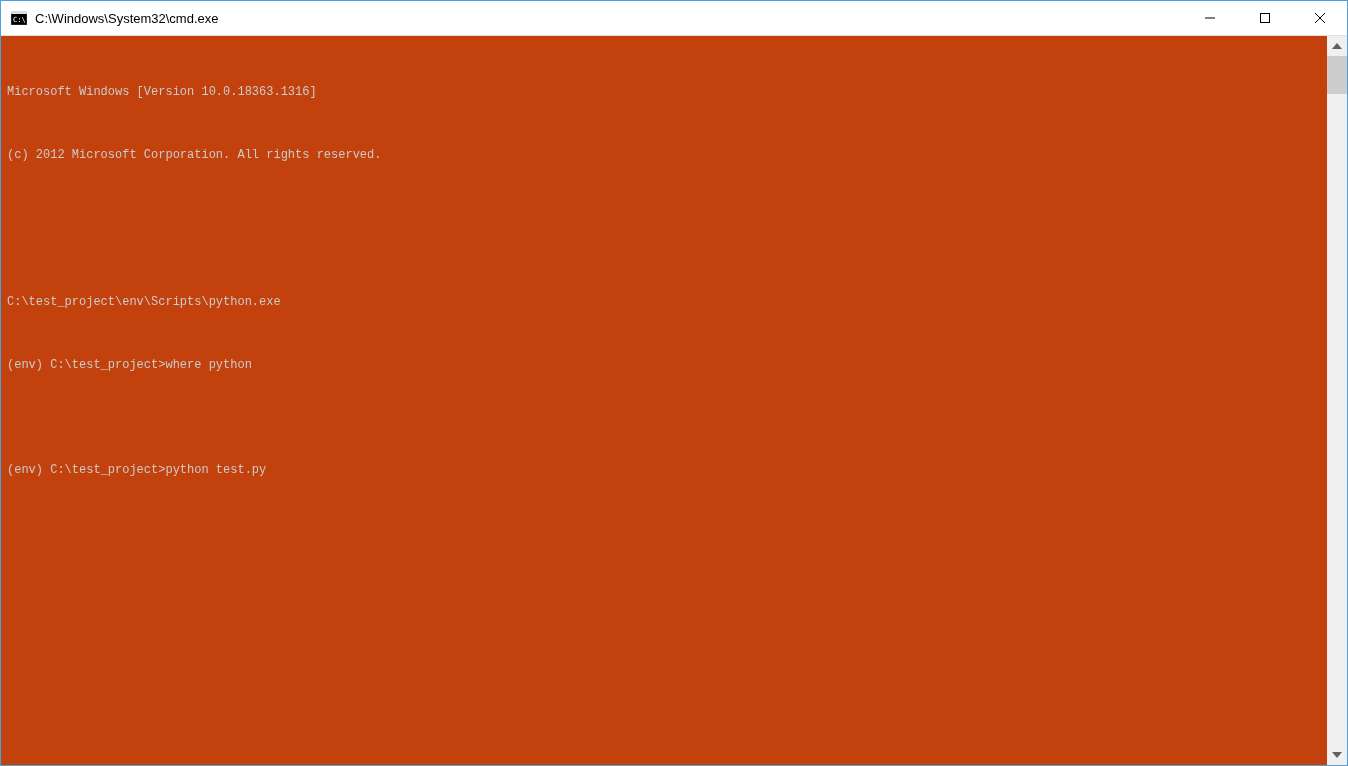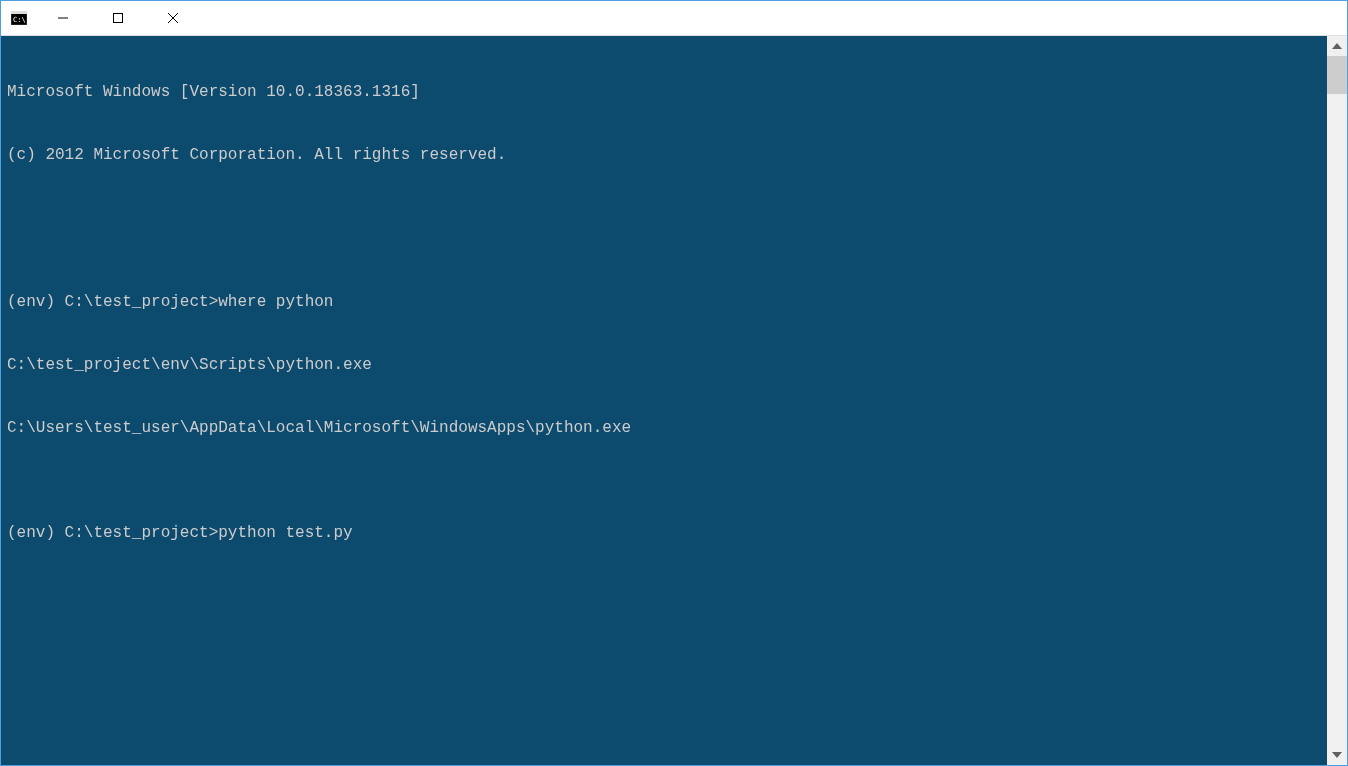--- a/index.html
+++ b/index.html
@@ -51,24 +51,24 @@
       justify-content: center;
       cursor: pointer;
     }
     .terminal-wrapper {
       flex: 1;
       display: flex;
       overflow: hidden;
     }
     .terminal {
       flex: 1;
-      background: #0c4a6e;
+      background: #c2410c;
       color: #cccccc;
       font-family: Consolas, 'Courier New', monospace;
-      font-size: 16px;
+      font-size: 12px;
       line-height: 21px;
       padding: 4px 6px;
       white-space: pre;
       overflow: hidden;
     }
     .terminal-line {
       display: block;
     }
     .scrollbar {
       width: 20px;
@@ -105,20 +105,21 @@
 
 <div class="window">
   <div class="titlebar">
     <div class="titlebar-icon">
       <svg width="16" height="14" viewBox="0 0 16 14">
         <rect x="0" y="0" width="16" height="14" fill="#000" stroke="#888" stroke-width="0.5"></rect>
         <rect x="0" y="0" width="16" height="3" fill="#ddd"></rect>
         <text x="2" y="11" font-size="7" fill="#fff" font-family="monospace">C:\</text>
       </svg>
     </div>
+    <div class="titlebar-title">C:\Windows\System32\cmd.exe</div>
     <div class="window-controls">
       <div class="window-control">
         <svg width="10" height="10" viewBox="0 0 10 10">
             <line x1="0" y1="5" x2="10" y2="5" stroke="#000" stroke-width="1"></line>
           </svg>
       </div>
       <div class="window-control">
         <svg width="10" height="10" viewBox="0 0 10 10">
             <rect x="0.5" y="0.5" width="9" height="9" fill="none" stroke="#000" stroke-width="1"></rect>
           </svg>
@@ -130,23 +131,22 @@
           </svg>
       </div>
     </div>
   </div>
   <div class="terminal-wrapper">
     <div class="terminal">
       <span class="terminal-line">Microsoft Windows [Version 10.0.18363.1316]</span>
       <span class="terminal-line">(c) 2012 Microsoft Corporation. All rights reserved.</span>
       <span class="terminal-line"></span>
       <span class="terminal-line"></span>
+      <span class="terminal-line">C:\test_project\env\Scripts\python.exe</span>
       <span class="terminal-line">(env) C:\test_project&gt;where python</span>
-      <span class="terminal-line">C:\test_project\env\Scripts\python.exe</span>
-      <span class="terminal-line">C:\Users\test_user\AppData\Local\Microsoft\WindowsApps\python.exe</span>
       <span class="terminal-line"></span>
       <span class="terminal-line">(env) C:\test_project&gt;python test.py</span>
       <span class="terminal-line"></span>
       
     </div>
     <div class="scrollbar">
       <div class="scroll-btn">
         <svg width="10" height="6" viewBox="0 0 10 6">
             <polygon points="5,0 10,6 0,6" fill="#606060"></polygon>
           </svg>

